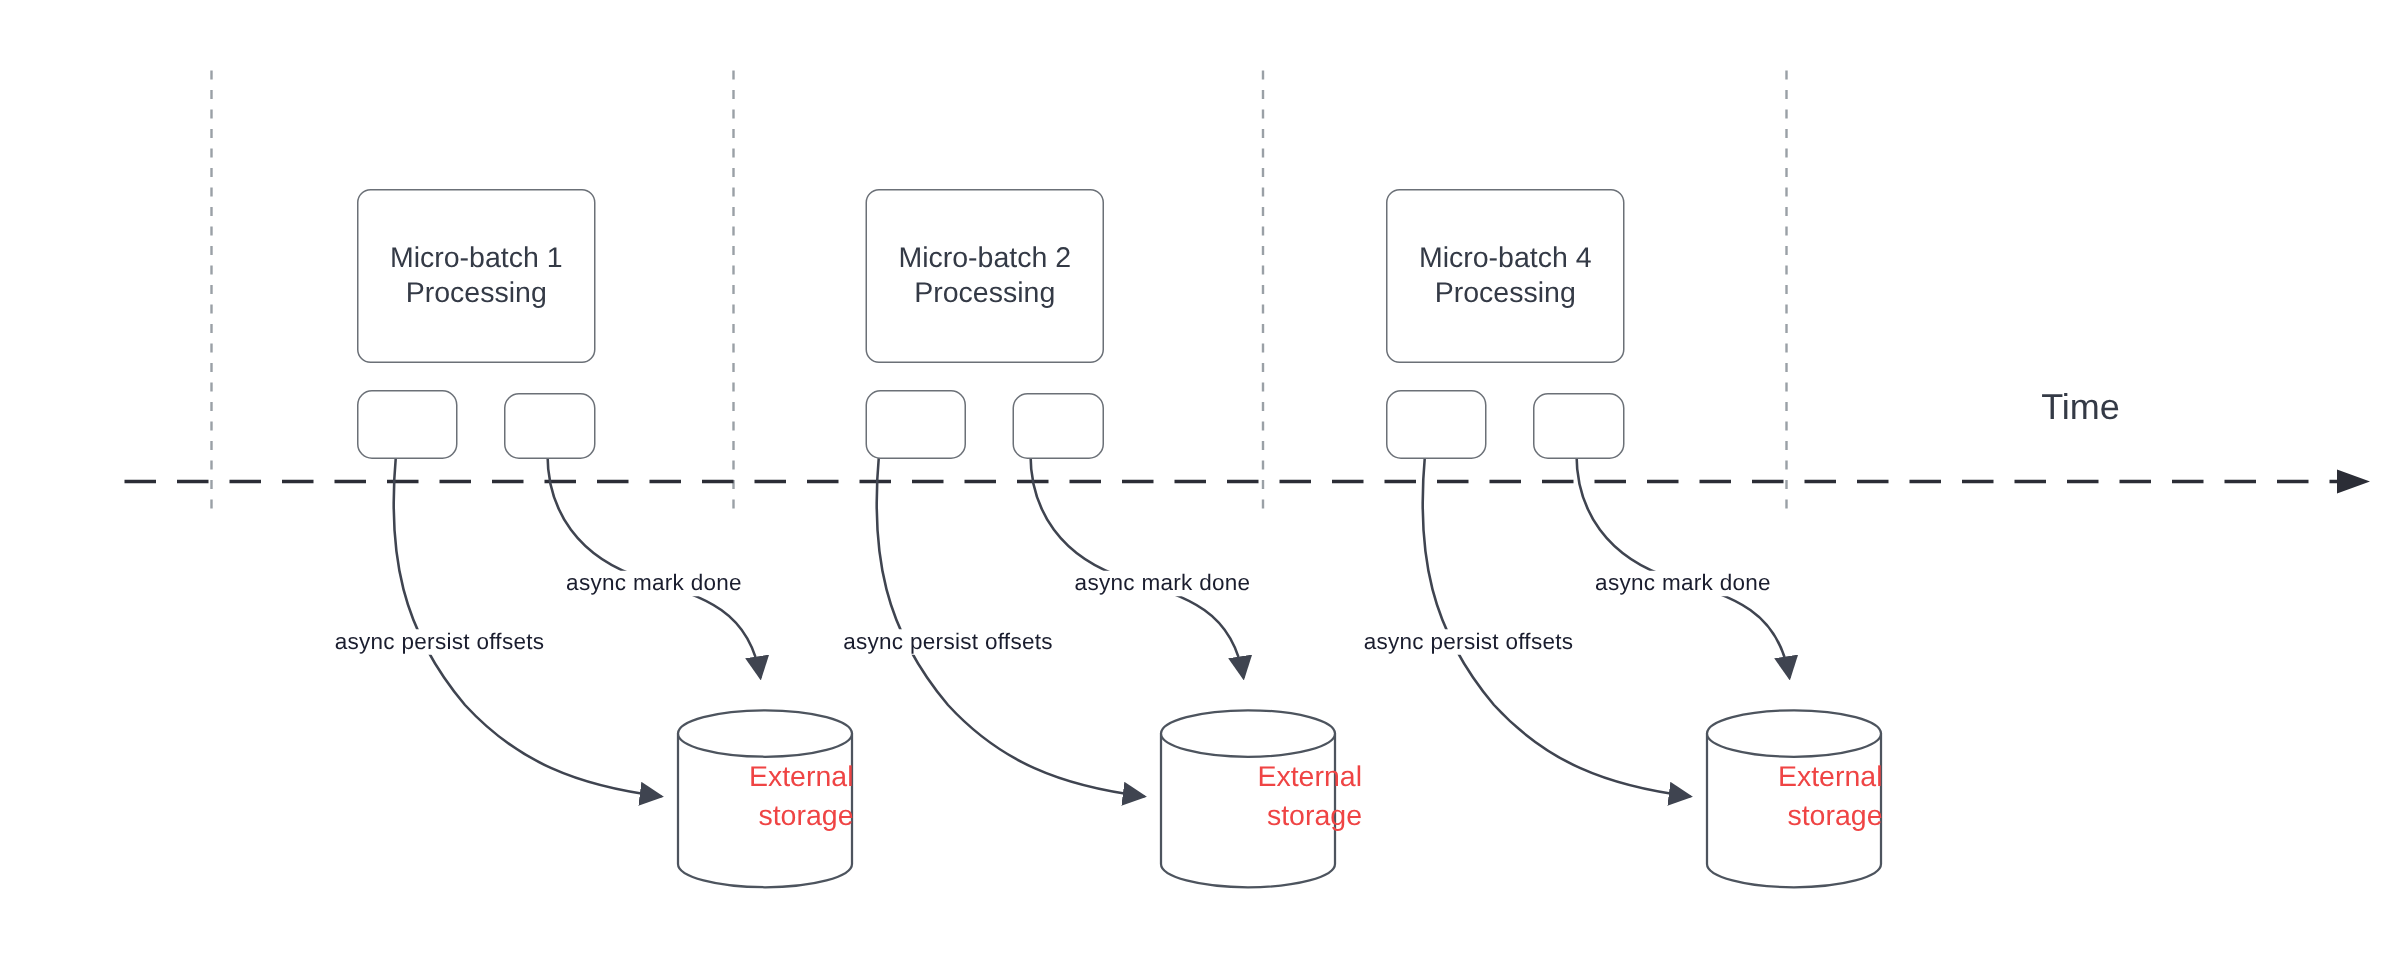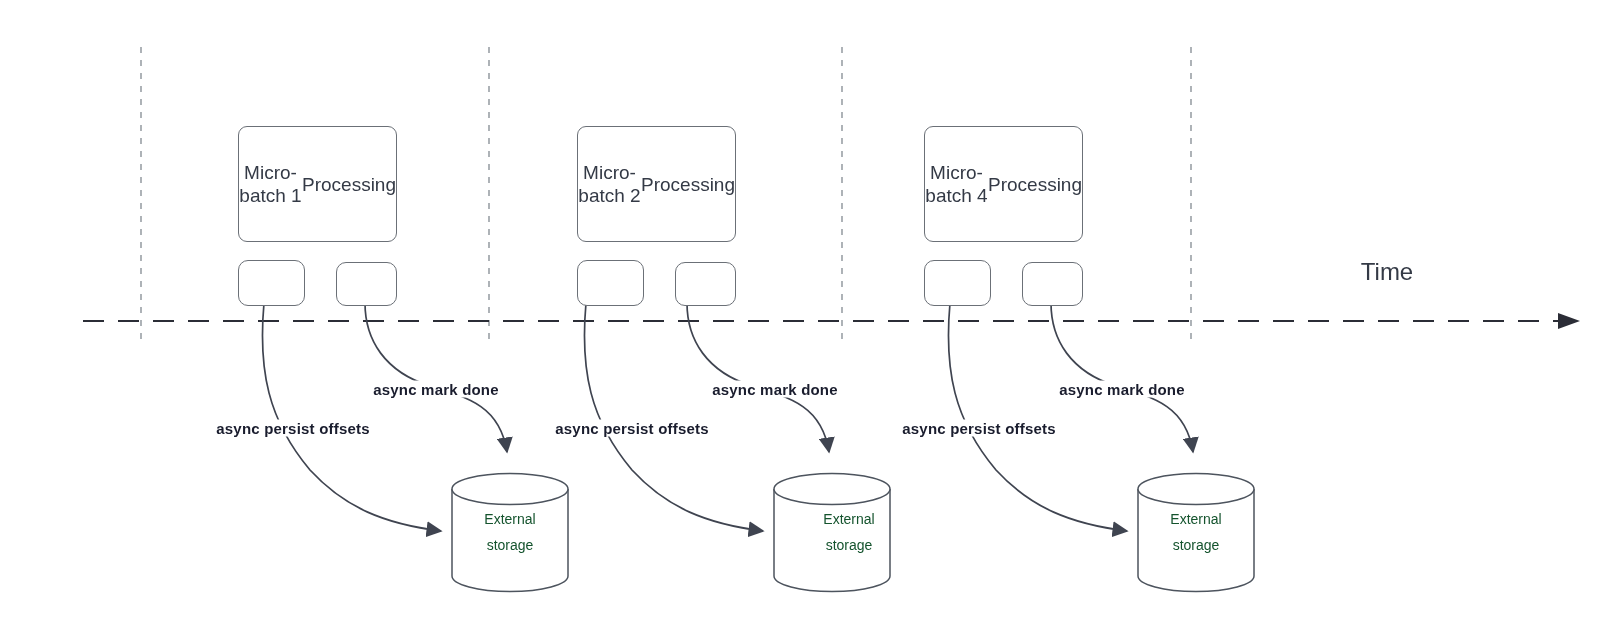--- a/index.html
+++ b/index.html
@@ -25,56 +25,56 @@
   .s1 { left: 339px; }
   .s2 { left: 686px; }
   .mb-box {
     position: absolute;
     left: 238px; top: 126px;
     width: 157px; height: 114px;
     border: 1.4px solid #6b7077;
     border-radius: 9px;
     background: #ffffff;
     display: flex;
-    flex-direction: row;
+    flex-direction: column;
     align-items: center;
     justify-content: center;
     text-align: center;
     color: #343a46;
     font-size: 19px;
     line-height: 23px;
   }
   .task-box {
     position: absolute;
     border: 1.4px solid #6b7077;
     border-radius: 10px;
     background: #ffffff;
   }
   .task-left  { left: 238px; top: 260px; width: 65px; height: 44px; }
   .task-right { left: 336px; top: 262px; width: 59px; height: 42px; }
   .conn-label {
     position: absolute;
     transform: translate(-50%, -50%);
     white-space: nowrap;
     font-size: 15px;
-    font-weight: bold;
+    font-weight: normal;
     color: #1a1d2e;
     background: #ffffff;
     padding: 0 3px;
     letter-spacing: 0.2px;
   }
   .persist-label { left: 293px; top: 428px; text-align: center; }
   .markdone-label { left: 436px; top: 389px; }
   .storage-label {
     position: absolute;
     left: 451px; top: 506px;
     width: 118px;
-    text-align: center;
-    color: #14532d;
-    font-size: 14px;
+    text-align: right;
+    color: #ef4444;
+    font-size: 19px;
     line-height: 26px;
   }
   .time-label {
     position: absolute;
     left: 1387px; top: 272px;
     transform: translate(-50%, -50%);
     font-size: 24px;
     color: #343a46;
     white-space: nowrap;
   }

